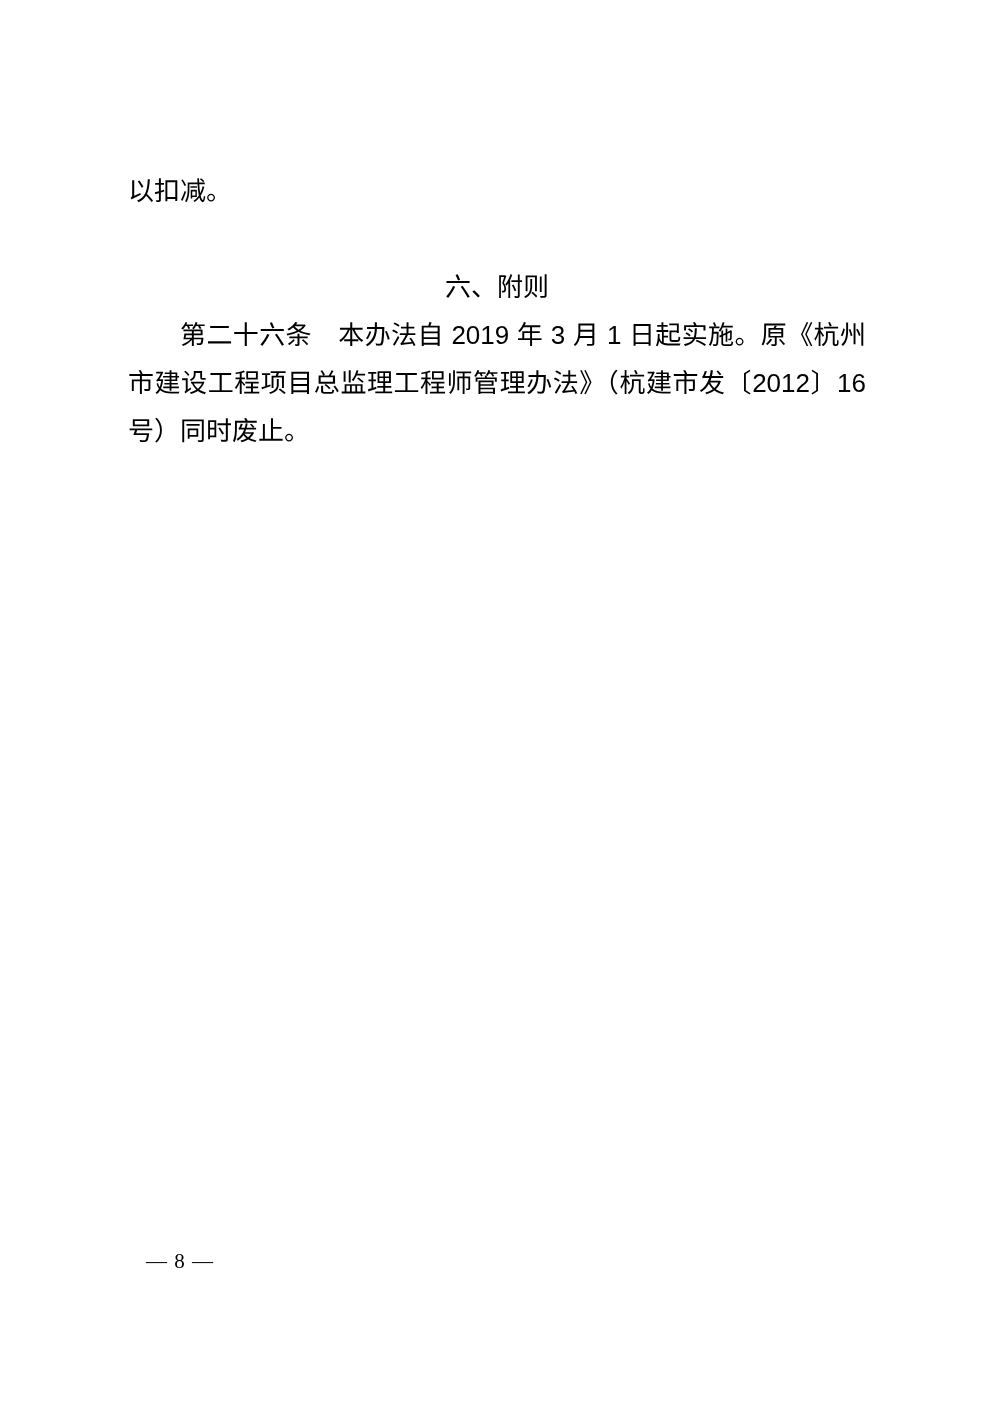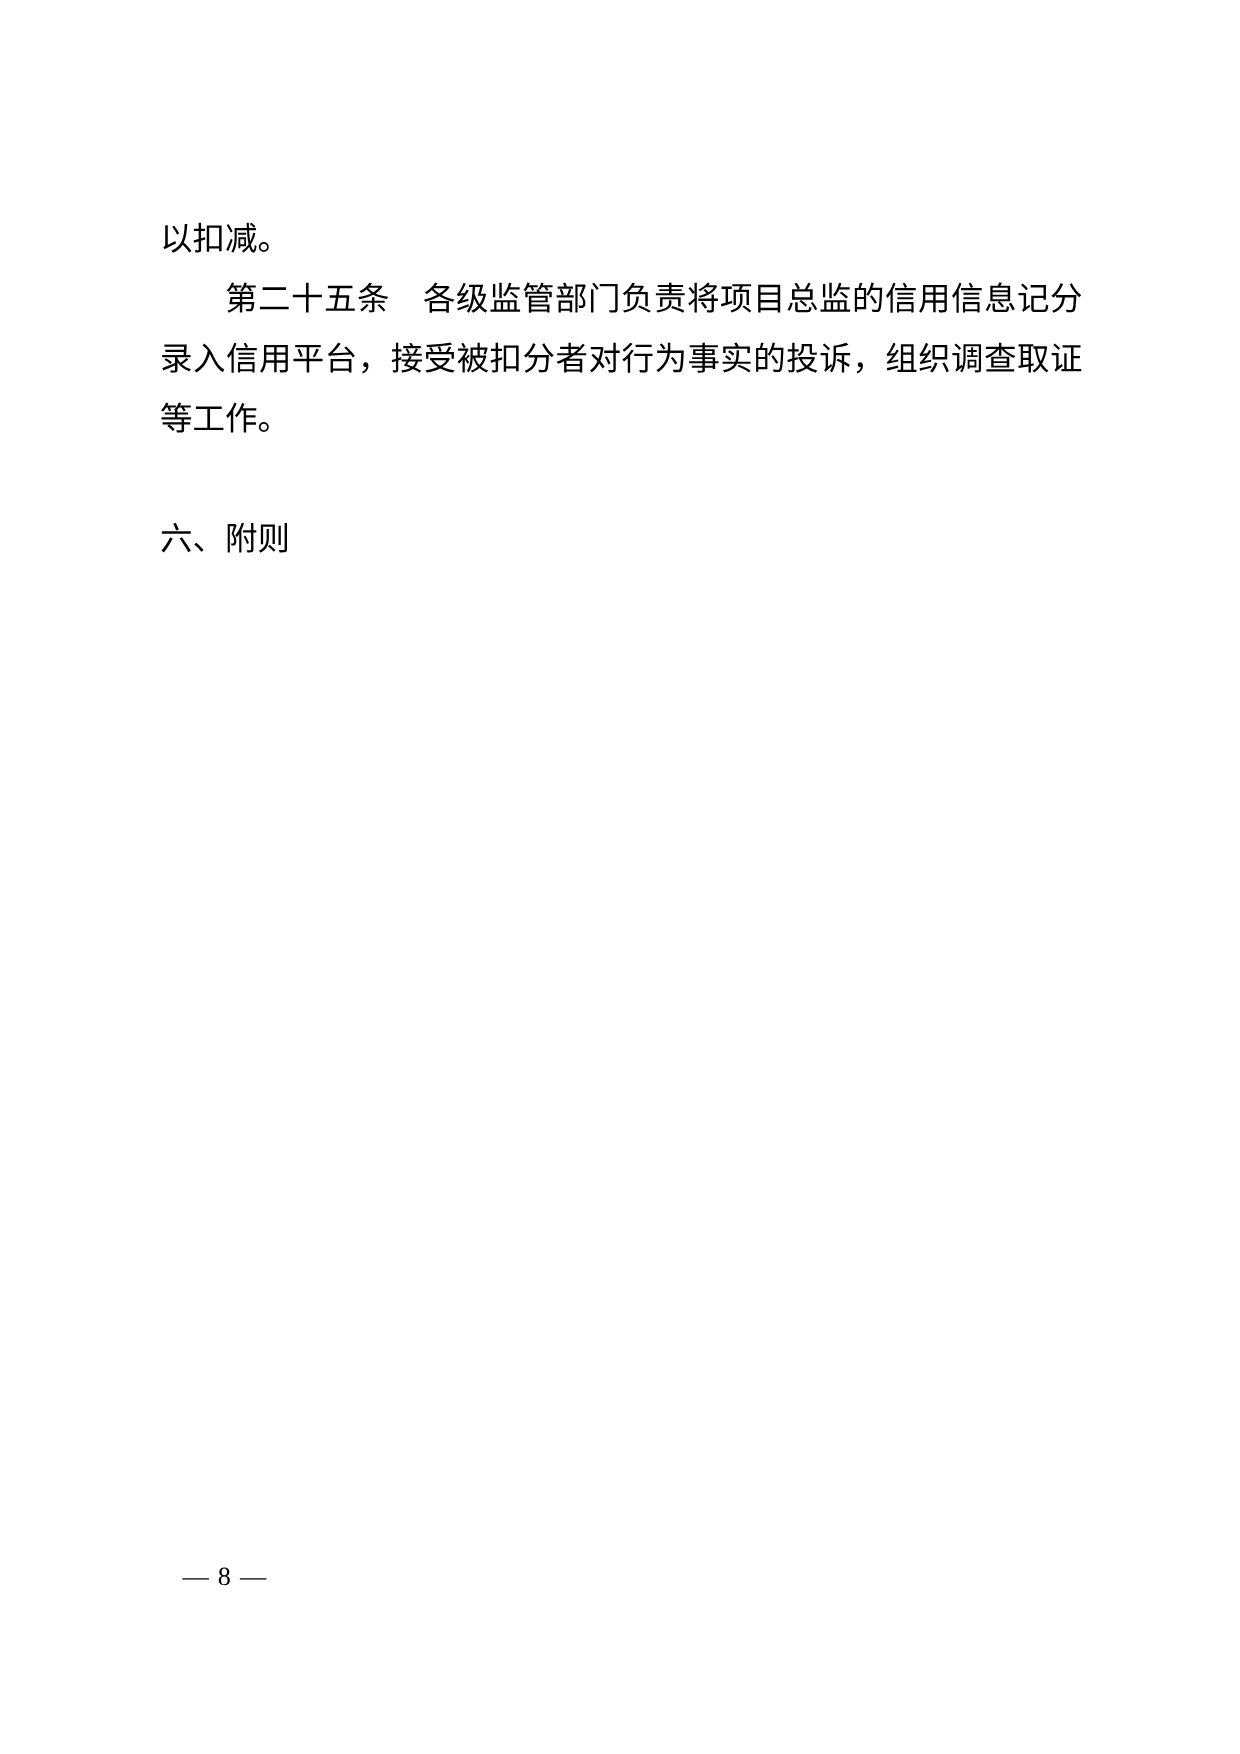--- a/index.html
+++ b/index.html
@@ -41,21 +41,21 @@
   }
   .blank-line {
     height: 48px;
   }
   .section-heading {
     margin: 0;
     padding: 0;
     font-size: 26px;
     font-weight: normal;
     line-height: 48px;
-    text-align: left;
+    text-align: center;
     text-indent: 0;
   }
 
   
   .page-footer {
     position: absolute;
     left: 146px;
     top: 1248px;
     font-family: "Liberation Serif", "DejaVu Serif", serif;
     font-size: 21px;
@@ -68,26 +68,26 @@
 </head>
 <body>
 
 <div class="page">
 
   <div class="doc-content">
 
     <p class="para no-indent">以扣减。</p>
 
 
-    <p class="para">第二十五条　各级监管部门负责将项目总监的信用信息记分录入信用平台，接受被扣分者对行为事实的投诉，组织调查取证等工作。</p>
 
     <div class="blank-line"></div>
 
     <h2 class="section-heading">六、附则</h2>
 
+    <p class="para">第二十六条　本办法自 2019 年 3 月 1 日起实施。原《杭州市建设工程项目总监理工程师管理办法》（杭建市发〔2012〕16 号）同时废止。</p>
 
     <div class="blank-line"></div>
 
 
   </div>
 
   <div class="page-footer">— 8 —</div>
 
 </div>
 

